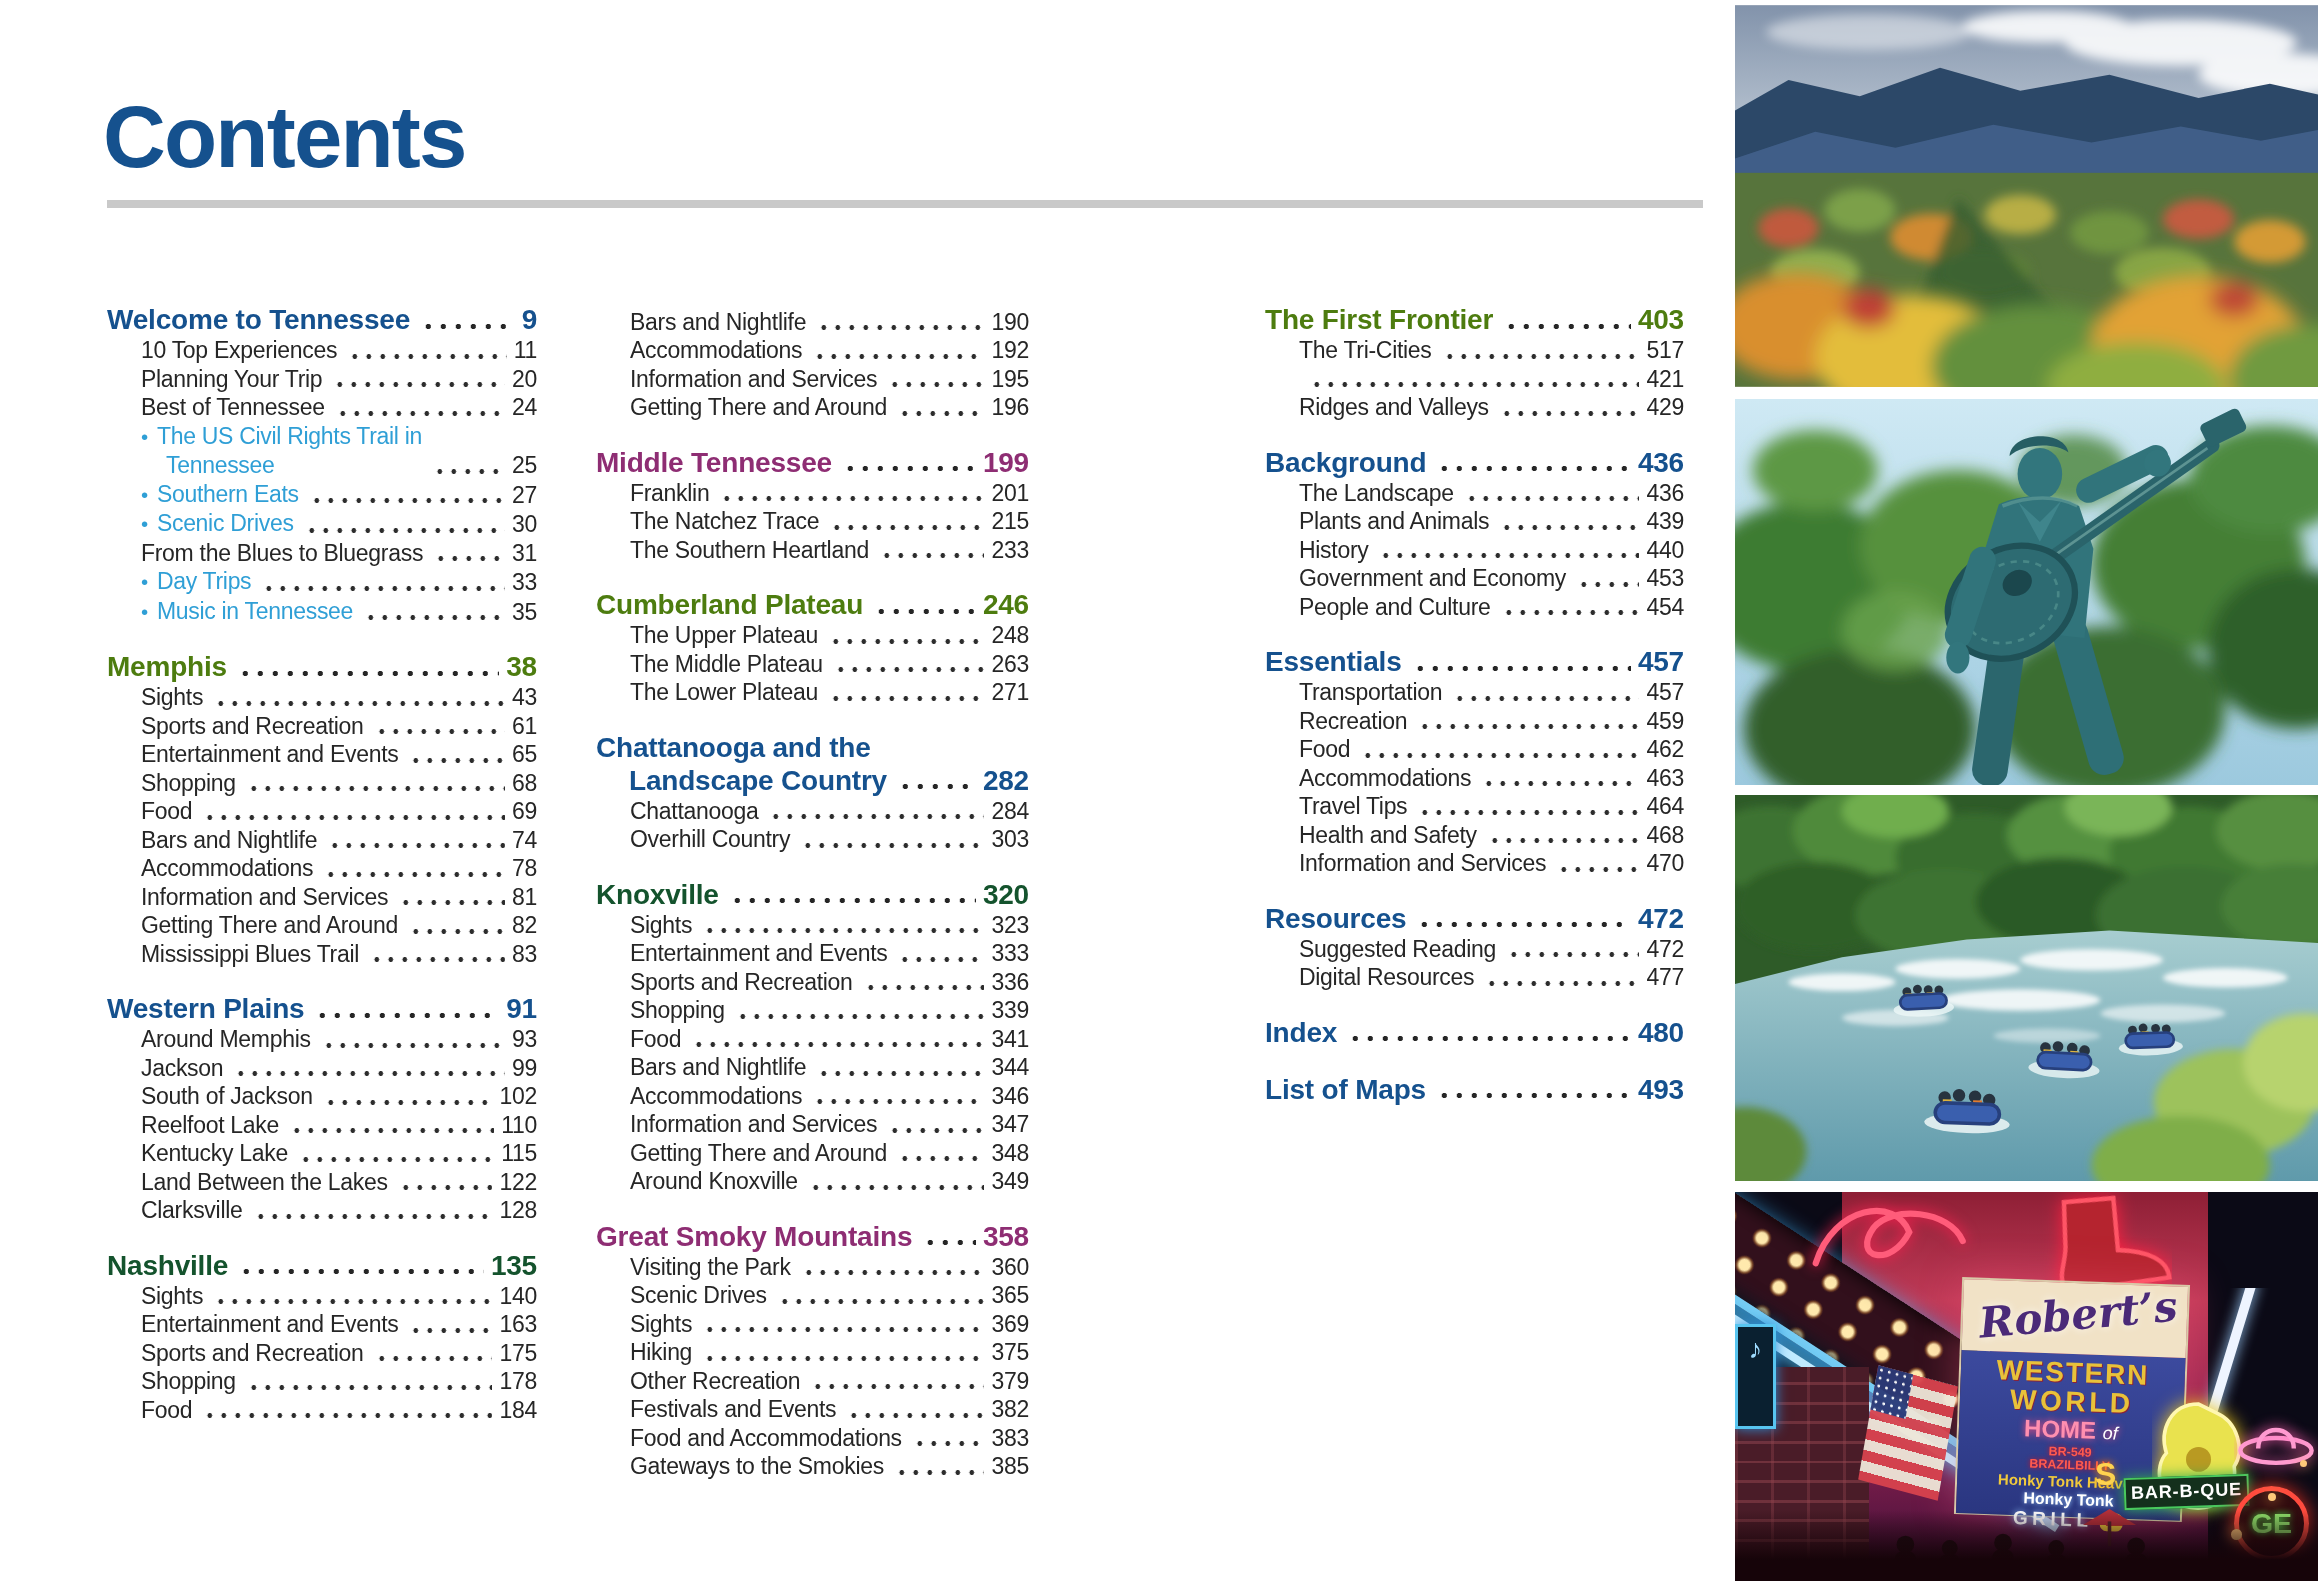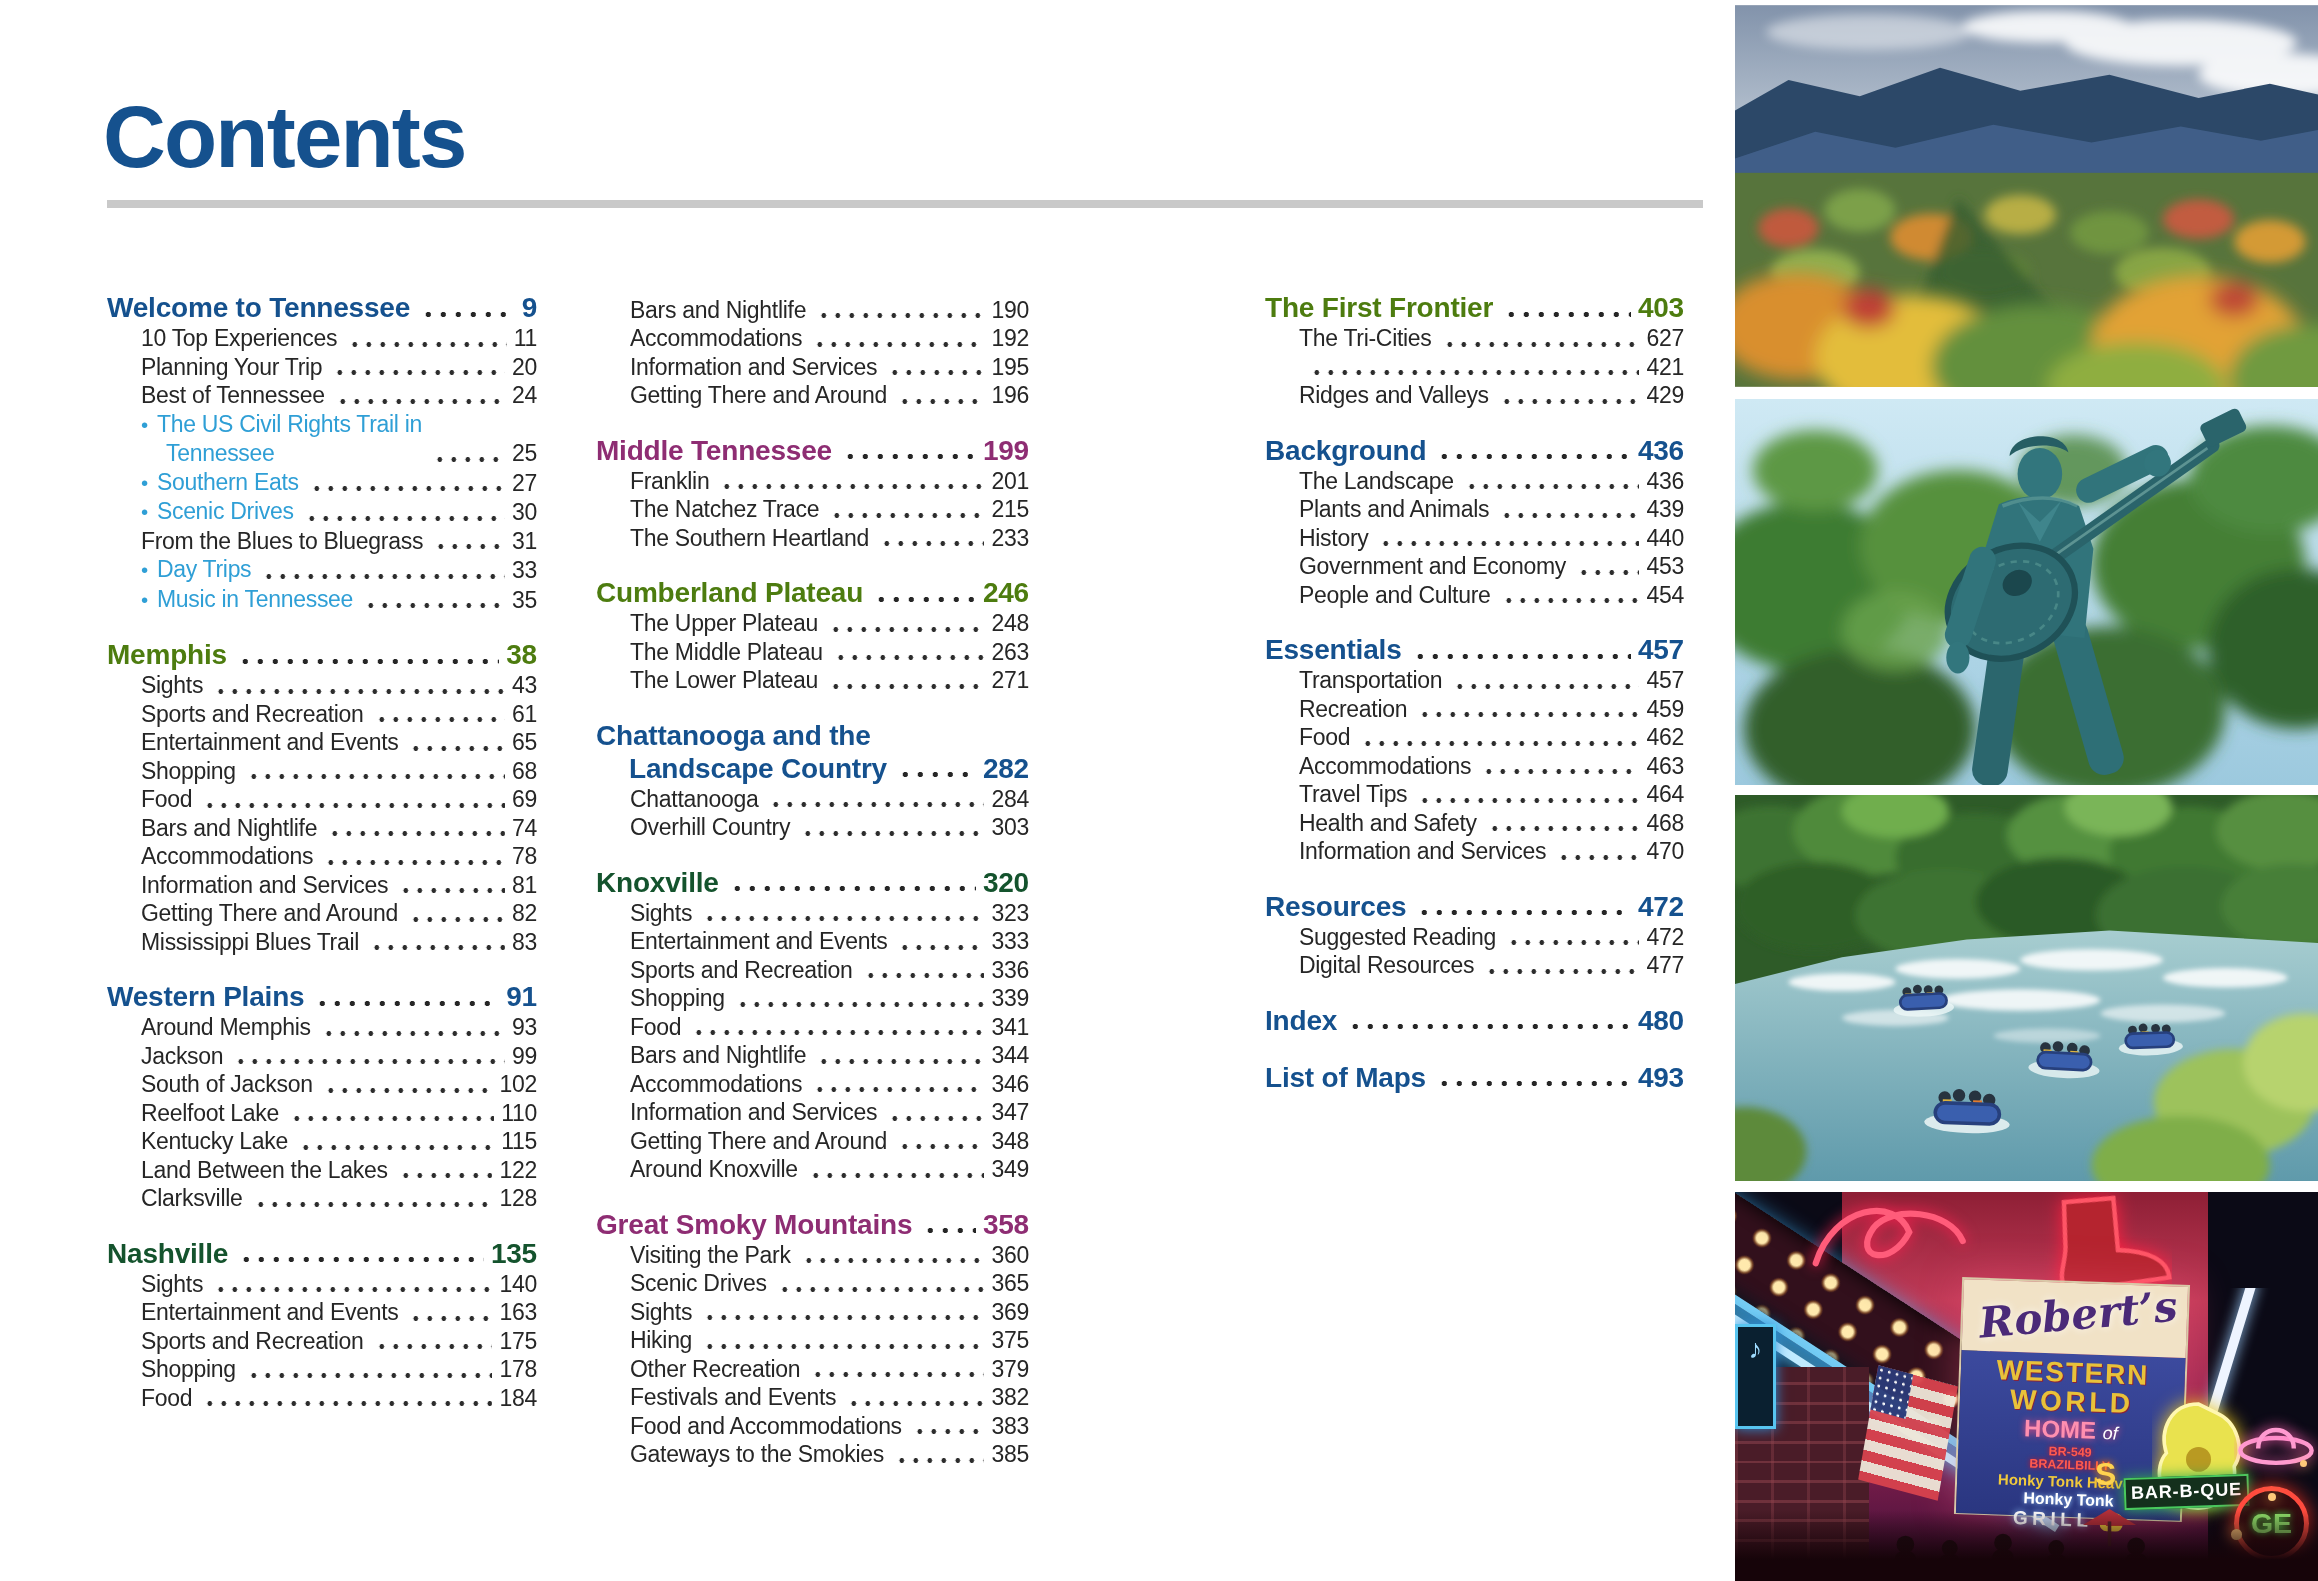--- a/index.html
+++ b/index.html
@@ -9,21 +9,21 @@
   .page-title{position:absolute;left:103px;top:87px;font-size:87px;font-weight:700;
         color:#15518e;letter-spacing:-1.8px}
   .title-rule{position:absolute;left:107px;top:200px;width:1596px;height:8px;background:#c9c9c9}
 
   .toc-col{position:absolute;top:291px}
   #col1{left:107px;width:430px}
   #col2{left:596px;width:433px}
   #col3{left:1265px;width:419px}
 
   .sec{margin-top:24px}
-  .sec:first-child{margin-top:0}
+  .sec:first-child{margin-top:12px}
   .sec.no-head{padding-top:4.5px}
 
   .row{display:flex;align-items:flex-end}
   .head{font-size:28px;line-height:33px;font-weight:700;letter-spacing:-0.2px}
   .hlabel{white-space:pre-line;padding-left:33px;text-indent:-33px}
   .item{font-size:23px;line-height:28.5px;color:#262626;padding-left:34px;letter-spacing:-0.3px}
   .ilabel{white-space:pre-line;padding-left:25px;text-indent:-25px}
   .bullet{display:none;color:#2f9fd6;margin-right:9px;font-size:20.5px}
   .bulleted .bullet{display:inline}
   .bulleted .itext{color:#2f9fd6}
@@ -563,21 +563,21 @@
     <section class="sec">
       <div class="row head c-salmon">
           <span class="hlabel">The First Frontier</span>
           <span class="dots"></span>
           <span class="hnum">403</span>
         </div>
       <div class="items">
     <div class="row item">
             <span class="ilabel"><span class="itext">The Tri-Cities</span></span>
             <span class="dots"></span>
-            <span class="inum">627</span>
+            <span class="inum">517</span>
           </div>
 
     <div class="row item">
             <span class="dots"></span>
             <span class="inum">421</span>
           </div>
 
     <div class="row item">
             <span class="ilabel"><span class="itext">Ridges and Valleys</span></span>
             <span class="dots"></span>

